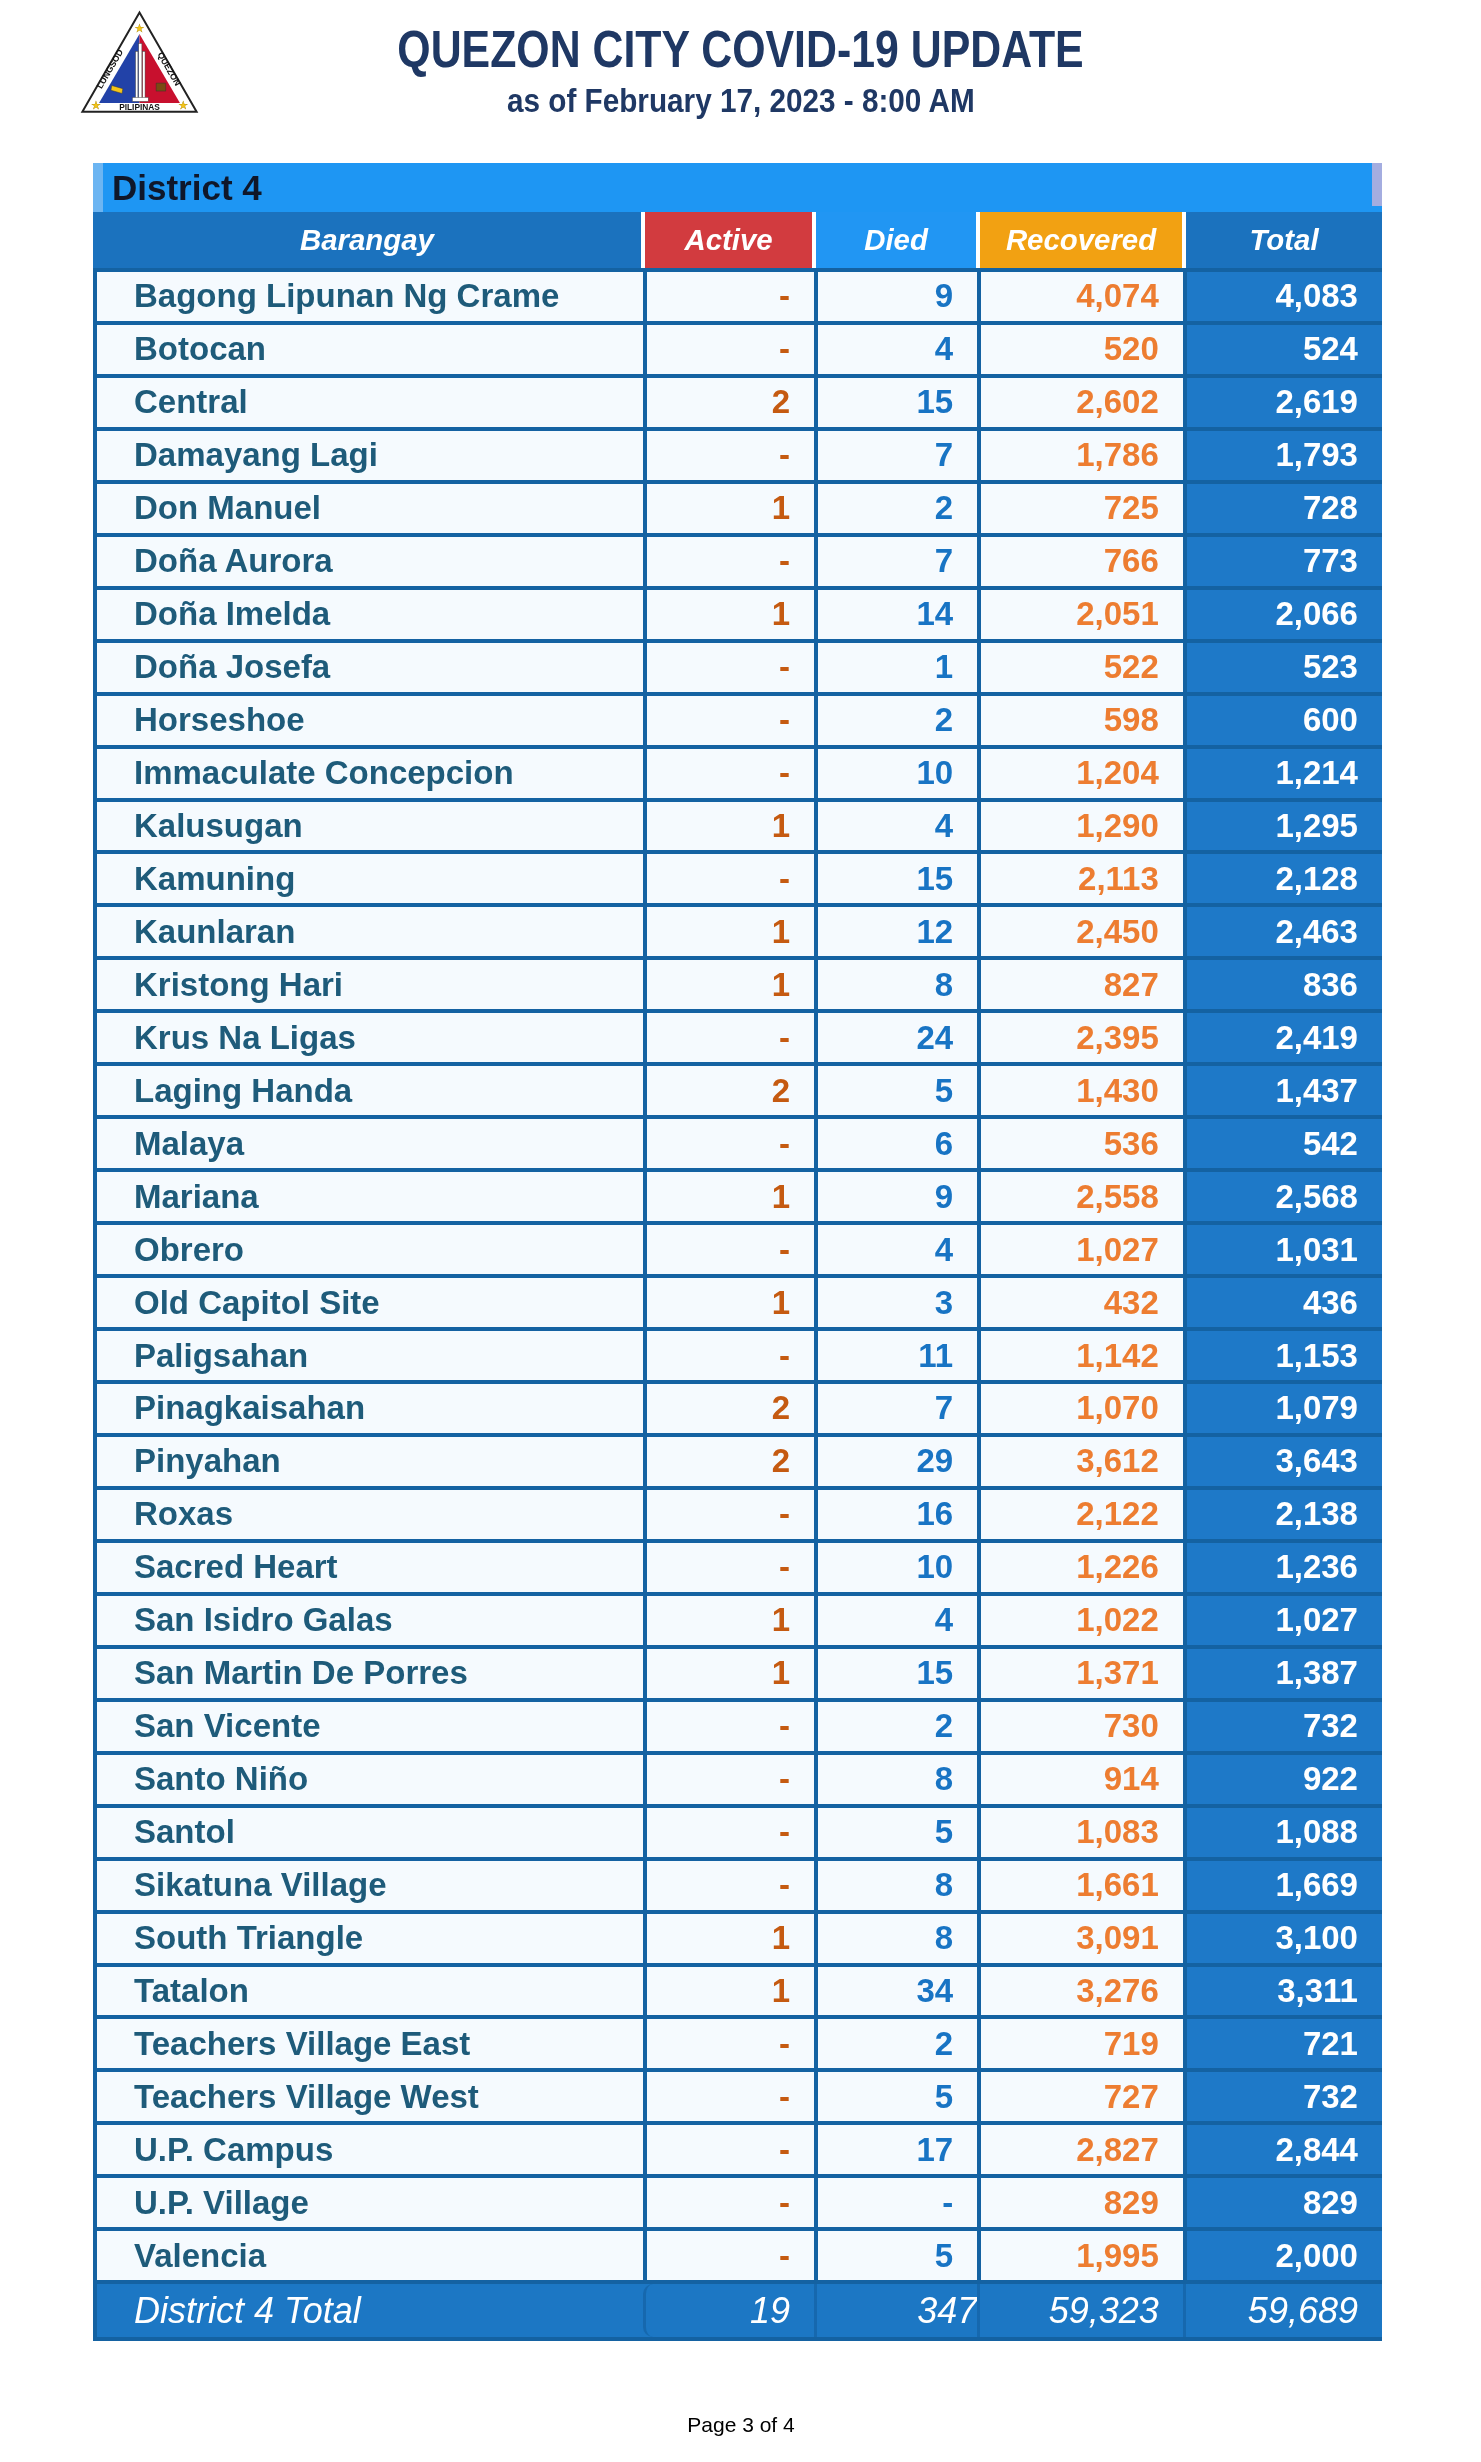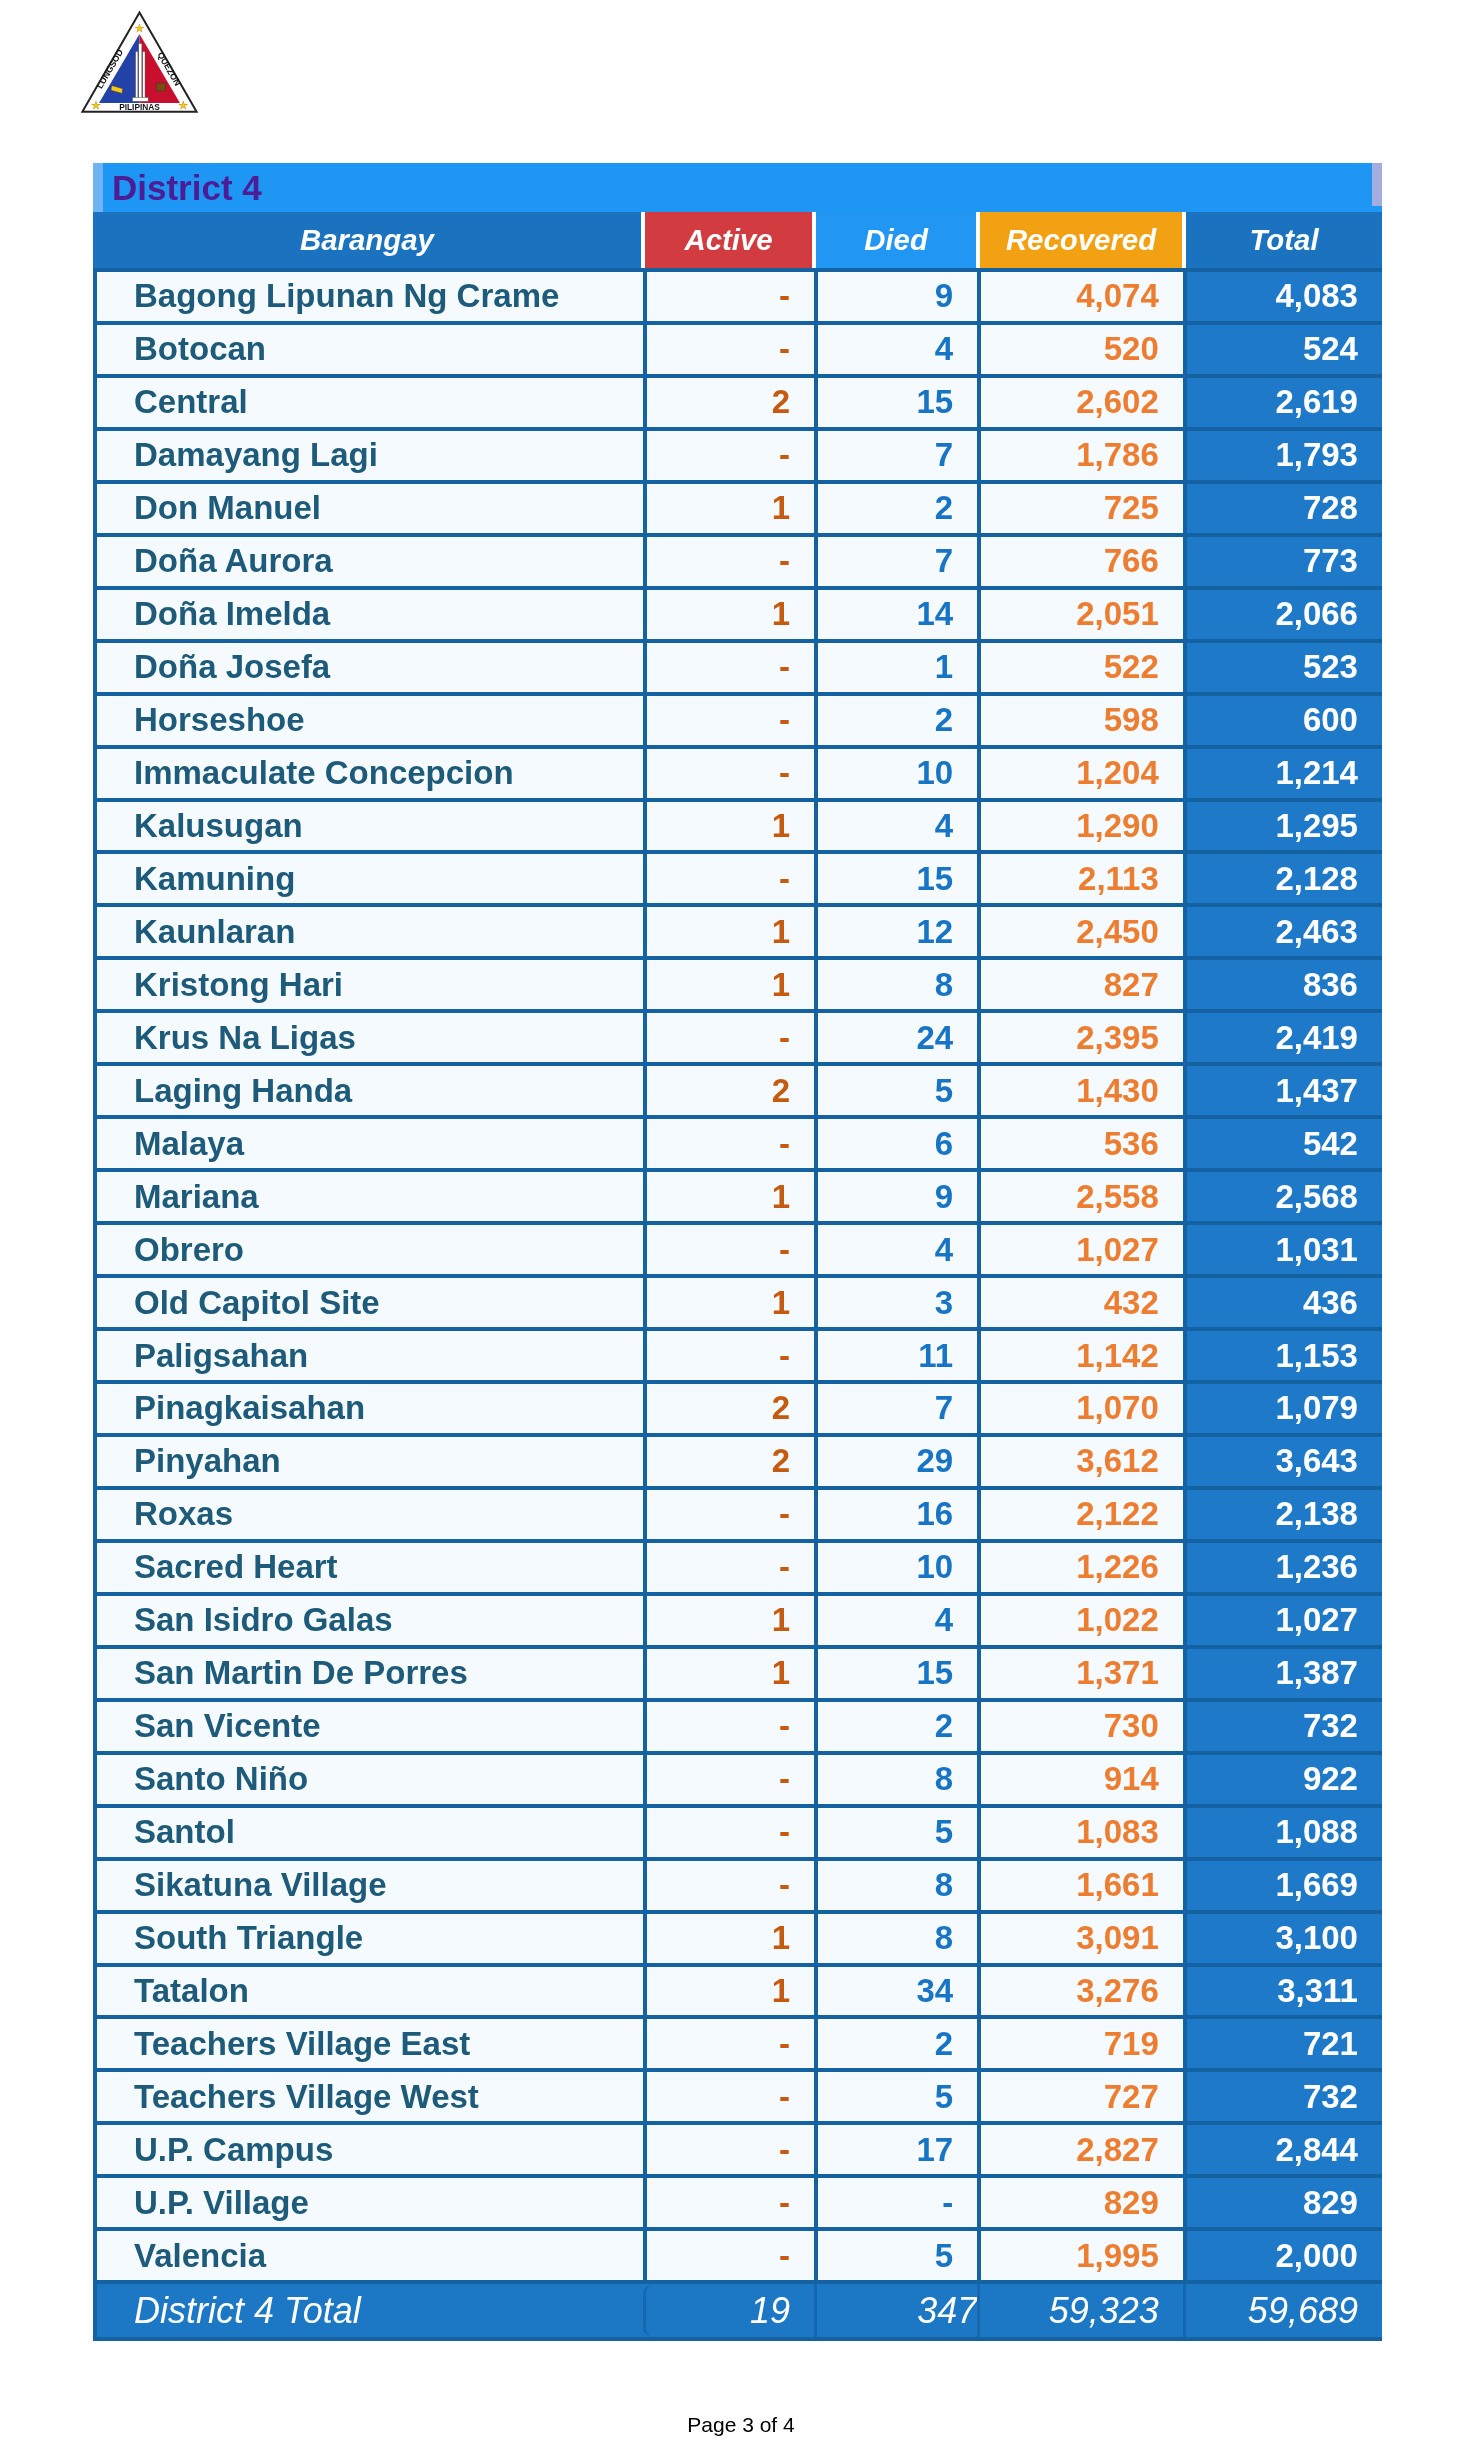--- a/index.html
+++ b/index.html
@@ -43,21 +43,21 @@
     line-height:40px;margin-top:3.2px;white-space:nowrap;
   }
   .condense2{display:inline-block;transform:scaleX(0.9);transform-origin:center;}
   
   .table{margin-left:93px;width:1289px;}
   .district-bar{
     height:49px;background:var(--district_bar_blue);position:relative;
     display:flex;align-items:center;
   }
   .district-bar .label{
-    color:#4c1d95;font-weight:bold;font-size:35px;margin-left:19px;position:relative;z-index:2;
+    color:#0f172a;font-weight:bold;font-size:35px;margin-left:19px;position:relative;z-index:2;
   }
   .district-left-accent{
     position:absolute;left:0;top:0;width:9.6px;height:100%;
     background:var(--district_left_accent);z-index:1;
   }
   .district-right-accent{
     position:absolute;right:0;top:0;width:10.3px;height:43px;
     background:var(--district_right_accent);z-index:1;
   }
   .head-row{
@@ -125,20 +125,24 @@
         <path d="M40 95 l14 4 l-1 6 l-14 -4 z" fill="#F5C518" stroke="#333" stroke-width="0.6"></path>
         <path d="M96 92 l12 0 l0 10 l-12 0 z" fill="#7a4a12" stroke="#333" stroke-width="0.6"></path>
         <text x="75" y="27" font-size="14" text-anchor="middle" fill="#F5C518" stroke="#9a7b00" stroke-width="0.4">★</text>
         <text x="20" y="125" font-size="14" text-anchor="middle" fill="#F5C518" stroke="#9a7b00" stroke-width="0.4">★</text>
         <text x="130" y="125" font-size="14" text-anchor="middle" fill="#F5C518" stroke="#9a7b00" stroke-width="0.4">★</text>
         <text x="41" y="76" font-size="11" font-weight="bold" fill="#111" text-anchor="middle" transform="rotate(-60 41 76)" font-family="Liberation Sans, sans-serif">LUNGSOD</text>
         <text x="109" y="76" font-size="11" font-weight="bold" fill="#111" text-anchor="middle" transform="rotate(60 109 76)" font-family="Liberation Sans, sans-serif">QUEZON</text>
         <text x="75" y="126" font-size="10.5" font-weight="bold" fill="#111" text-anchor="middle" font-family="Liberation Sans, sans-serif">PILIPINAS</text>
       </svg>
     </div>
+    <div class="titles">
+      <div class="title"><span class="condense">QUEZON CITY COVID-19 UPDATE</span></div>
+      <div class="subtitle"><span class="condense2">as of February 17, 2023 - 8:00 AM</span></div>
+    </div>
   </div>
 
   <div class="table">
 
     <div class="district-bar">
       <div class="district-left-accent"></div>
       <span class="label">District 4</span>
       <div class="district-right-accent"></div>
     </div>
 

